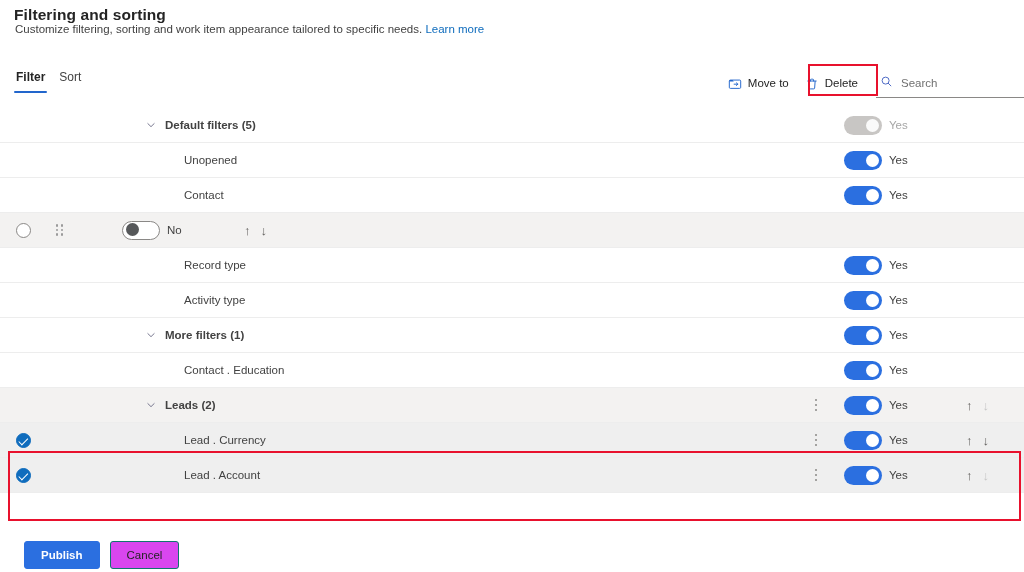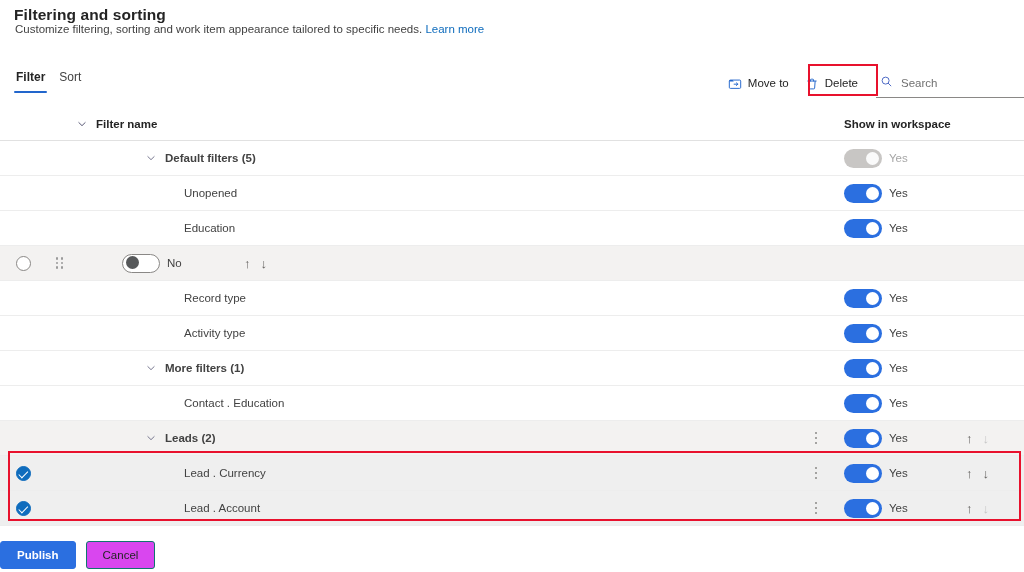--- a/index.html
+++ b/index.html
@@ -129,21 +129,21 @@
   .sw.disabled .knob { right: 3px; background: #fafafa; }
   .sw-lbl { font-size: 11.5px; color: #424242; }
   .sw-lbl.dim { color: #a6a6a6; }
 
   .arrow { font-size: 13px; color: #605e5c; line-height: 1; cursor: pointer; }
   .arrow.dim { color: #c6c6c6; }
   .arrow.hidden { visibility: hidden; }
 
   
   .footer { position: absolute; left: 0; top: 530px; width: 1024px; }
-  .btns { position: absolute; left: 0; top: 11px; display: flex; gap: 10px; }
+  .btns { position: absolute; left: 24px; top: 11px; display: flex; gap: 10px; }
   .btn {
     font-size: 11.5px; padding: 5px 16px; border-radius: 3px; cursor: pointer;
     font-family: "Liberation Sans", sans-serif; line-height: 1.4;
   }
   .btn.primary { background: #2b6fe0; color: #fff; border: 1px solid #2b6fe0; font-weight: 600; }
   .btn.default { background: #d946ef; color: #242424; border: 1px solid #0f766e; }
 </style>
 </head>
 <body>
 
@@ -192,37 +192,20 @@
         </svg>
       </span>
       <input type="text" placeholder="Search" style="">
     </div>
   </div>
 
   <div class="redbox" style="left:808px; top:64px; width:70px; height:32px;"></div>
 
   <div class="table">
 
-    <div class="row head">
-      <div class="c-check"></div>
-      <div class="c-drag"></div>
-      <div class="c-name">
-        <span class="chev">
-          <svg width="10" height="10" viewBox="0 0 12 12" fill="none">
-            <path d="M2.2 4.3L6 8l3.8-3.7" stroke="#4a4a6a" stroke-width="1.1" stroke-linecap="round" stroke-linejoin="round"></path>
-          </svg>
-        </span>
-        <span class="lbl">Filter name</span>
-      </div>
-      <div class="c-dots"></div>
-      <div class="c-toggle">
-        <span class="lbl">Show in workspace</span>
-      </div>
-      <div class="c-arrows"></div>
-    </div>
 
     <div id="rows-host">
         <div class="row">
           <div class="c-check"></div>
           <div class="c-drag"></div>
           <div class="c-name ind-1">
             <span class="chev">
               <svg width="10" height="10" viewBox="0 0 12 12" fill="none">
                 <path d="M2.2 4.3L6 8l3.8-3.7" stroke="#6b6b86" stroke-width="1.1" stroke-linecap="round" stroke-linejoin="round"></path>
               </svg>
@@ -256,21 +239,21 @@
           </div>
           <div class="c-arrows">
             <span class="arrow hidden">↑</span>
             <span class="arrow hidden">↓</span>
           </div>
         </div>
         <div class="row">
           <div class="c-check"></div>
           <div class="c-drag"></div>
           <div class="c-name ind-2">
-            <span class="lbl">Education</span>
+            <span class="lbl">Contact</span>
           </div>
           <div class="c-dots"></div>
           <div class="c-toggle">
             <span class="sw on">
               <span class="knob"></span>
             </span>
             <span class="sw-lbl">Yes</span>
           </div>
           <div class="c-arrows">
             <span class="arrow hidden">↑</span>

